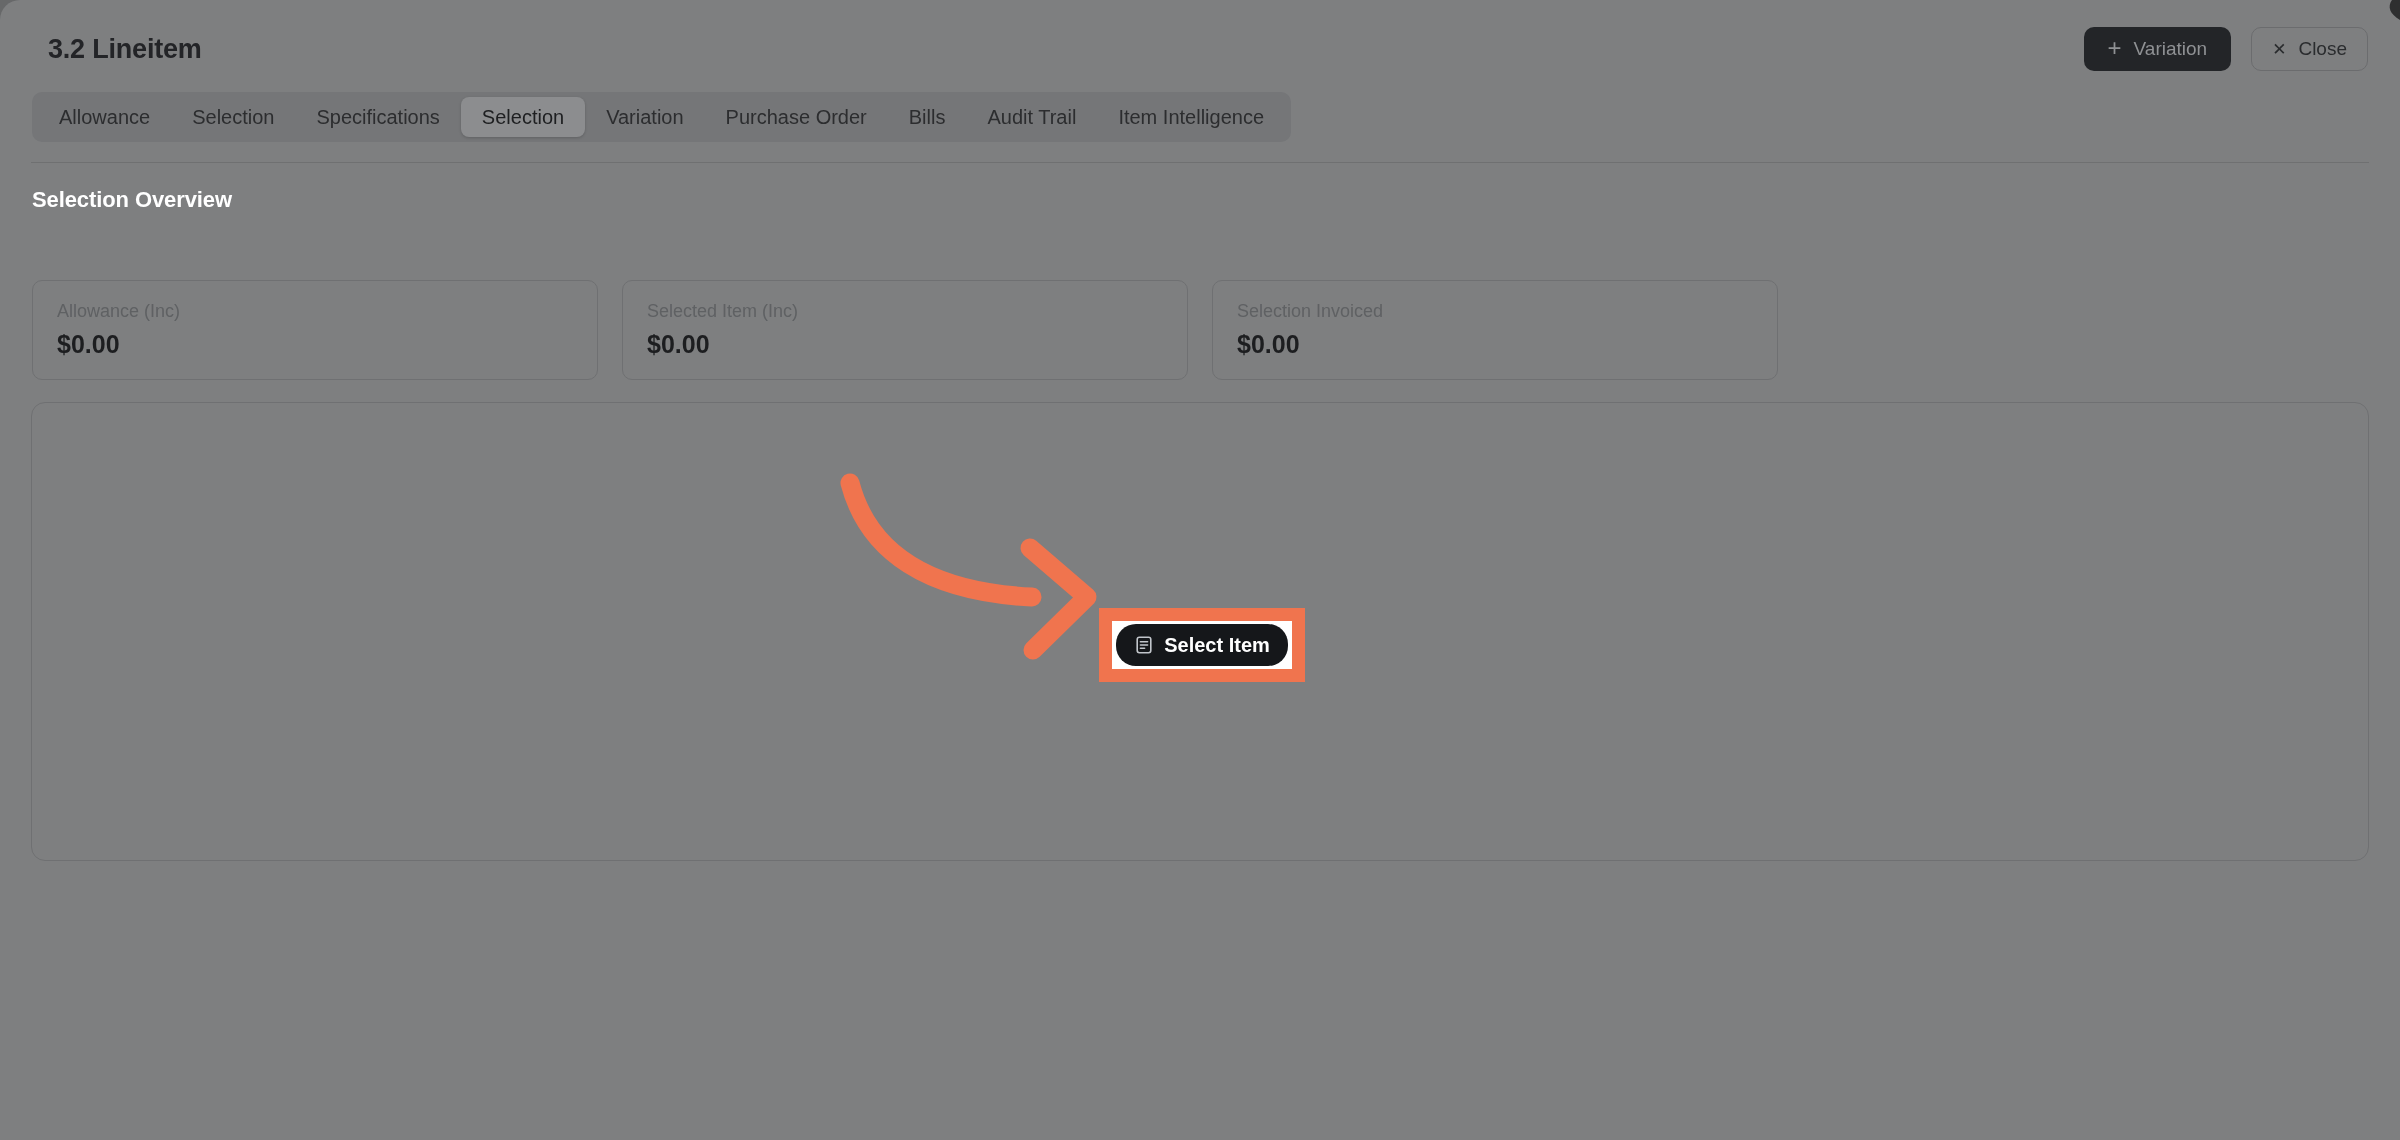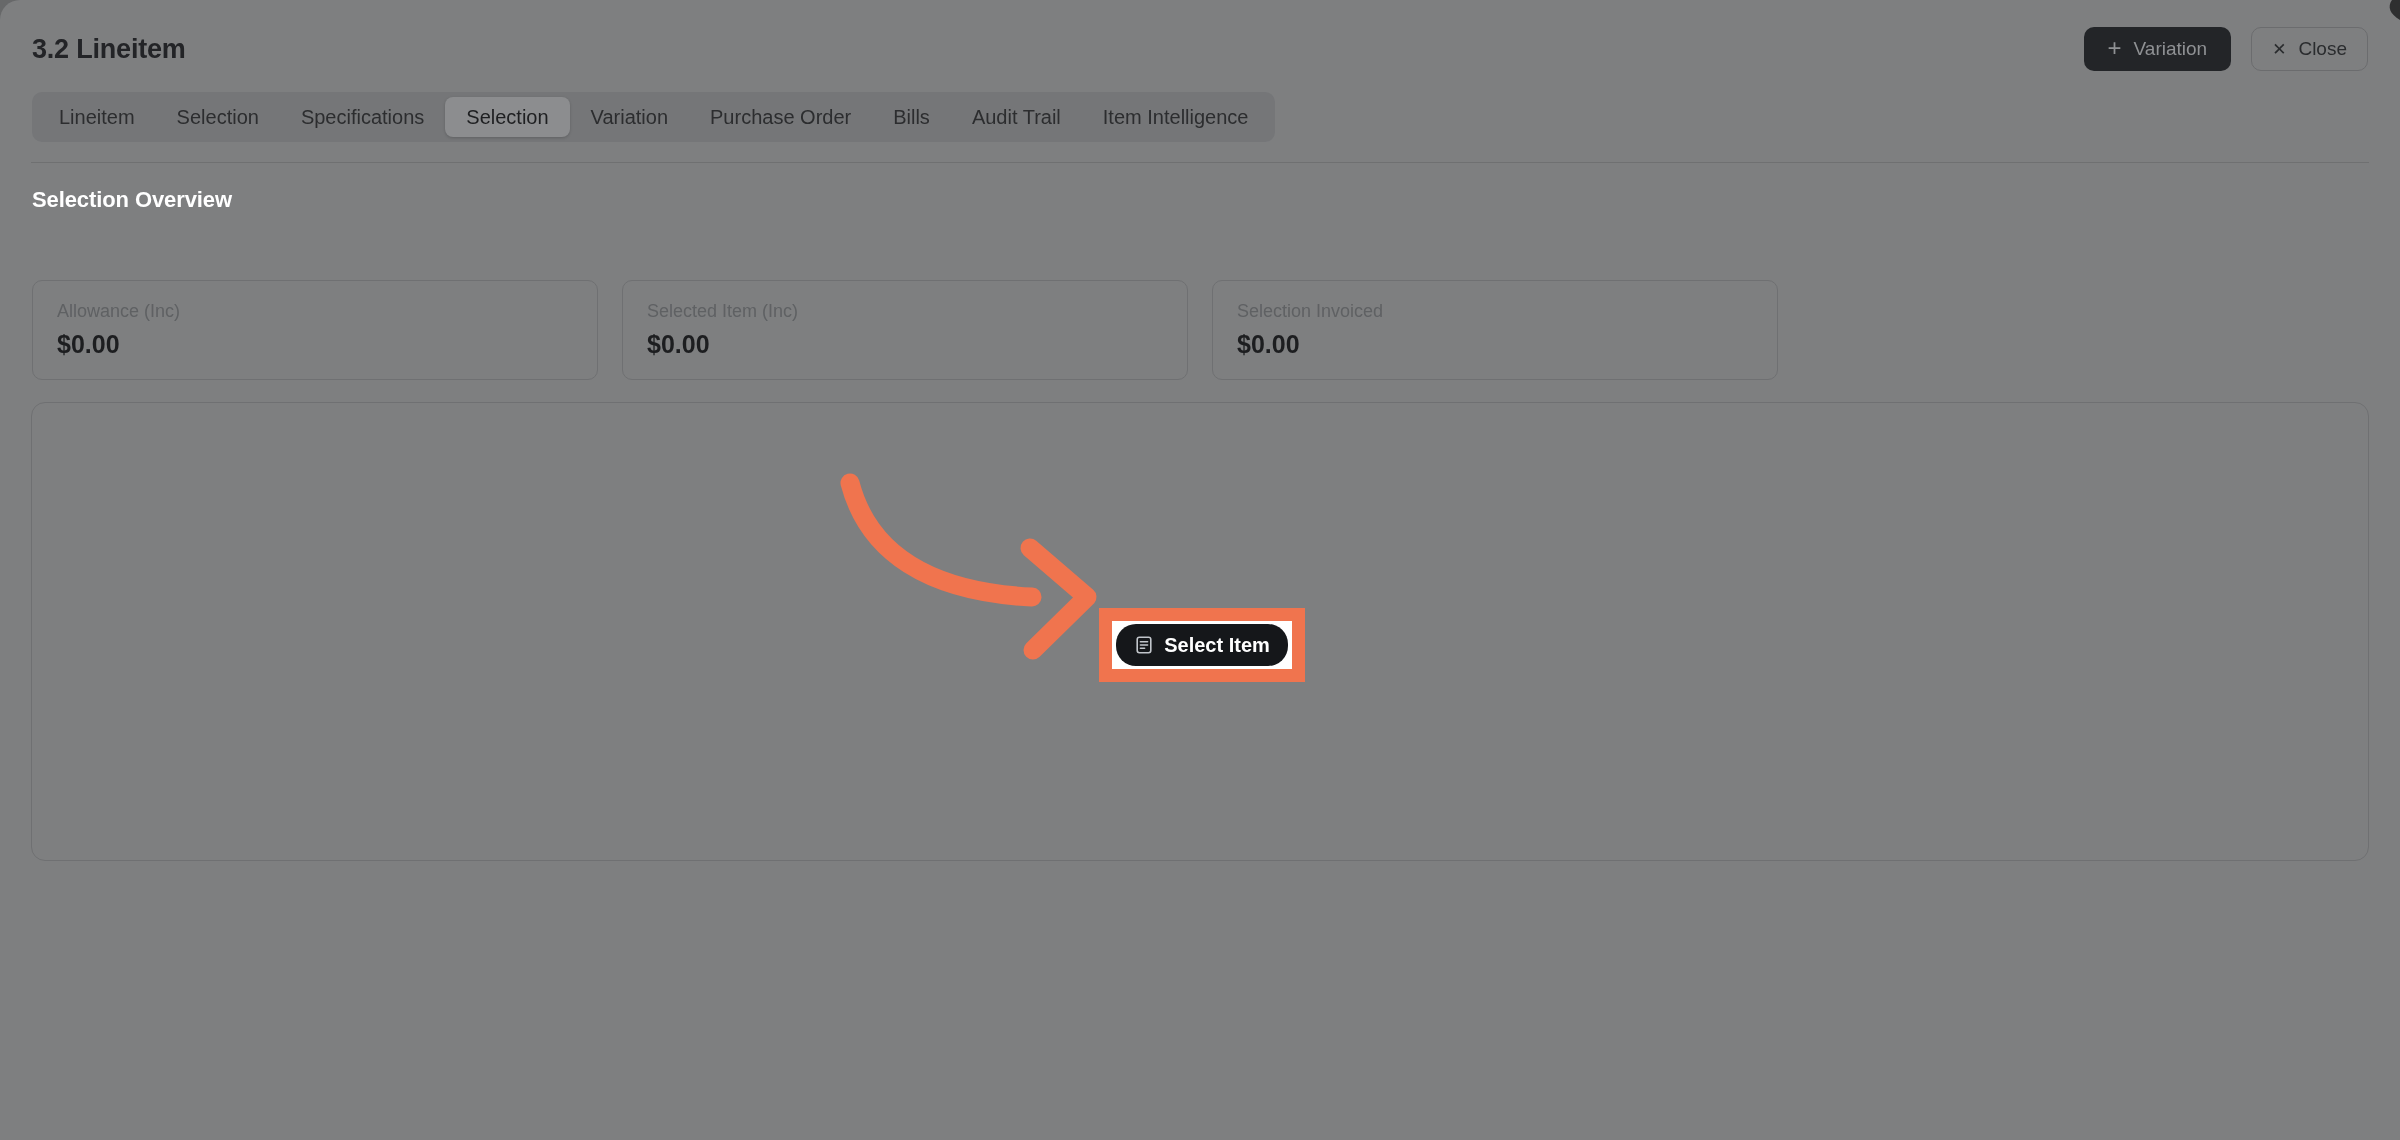--- a/index.html
+++ b/index.html
@@ -14,21 +14,21 @@
   
   .modal{
     position:absolute;inset:0;
     background:#7e7f80;
     border-top-left-radius:20px;
   }
 
   
   .header{
     display:flex;align-items:center;justify-content:space-between;
-    padding:26px 32px 0 32px;height:46px;
+    padding:26px 32px 0 48px;height:46px;
   }
   .page-title{
     margin:0;font-size:27px;font-weight:700;color:#232427;letter-spacing:-0.2px;
   }
   .header-actions{display:flex;align-items:center;gap:20px;}
   .btn{
     display:inline-flex;align-items:center;justify-content:center;gap:12px;
     height:44px;border-radius:10px;font-family:inherit;
     font-size:19px;font-weight:500;cursor:pointer;border:none;
   }
@@ -126,21 +126,21 @@
           <span>Variation</span>
         </button>
         <button class="btn btn-outline">
           <span class="glyph">✕</span>
           <span>Close</span>
         </button>
       </div>
     </div>
 
     <nav class="tabbar">
-        <button class="tab">Lineitem</button>
+        <button class="tab">Allowance</button>
         <button class="tab">Selection</button>
         <button class="tab">Specifications</button>
         <button class="tab active">Selection</button>
         <button class="tab">Variation</button>
         <button class="tab">Purchase Order</button>
         <button class="tab">Bills</button>
         <button class="tab">Audit Trail</button>
         <button class="tab">Item Intelligence</button>
       </nav>
 

